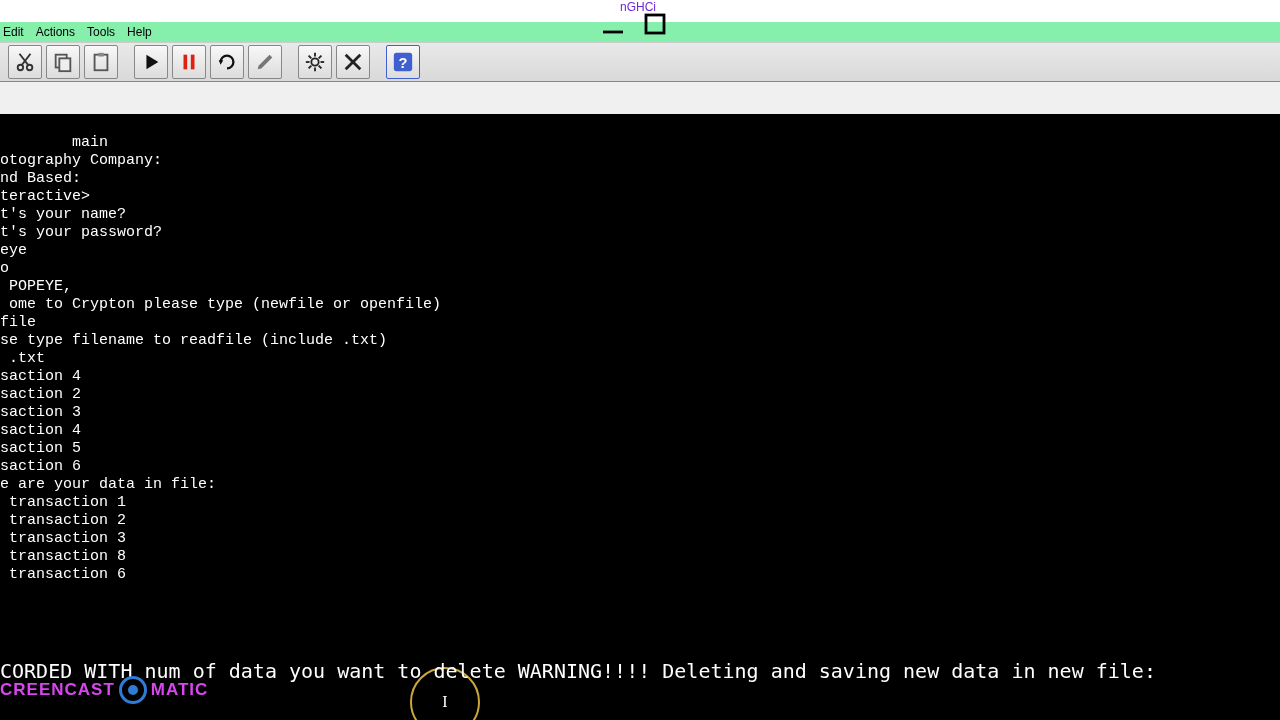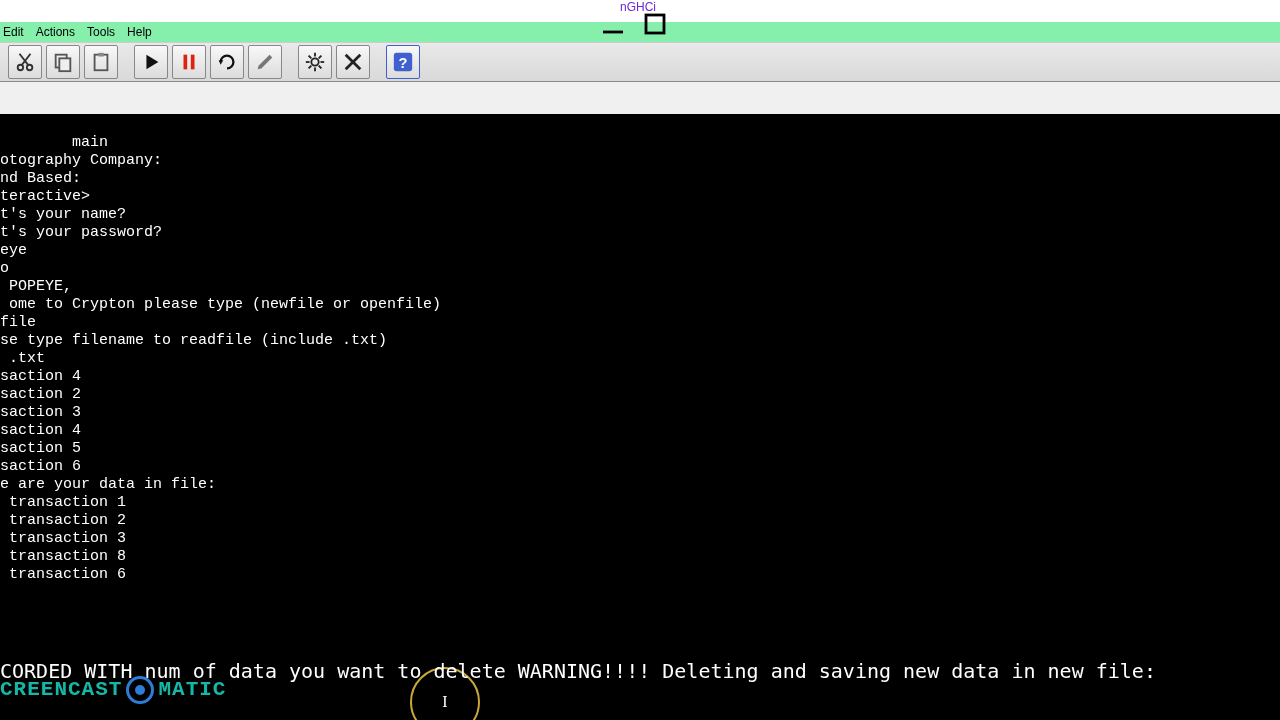--- a/index.html
+++ b/index.html
@@ -96,24 +96,24 @@
   font-size: 20px;
 }
 .watermark2 {
   position: absolute;
   left: 0; bottom: 18px;
   display: flex;
   align-items: center;
   height: 24px;
 }
 .wm-text {
-  color: #14b8a6;
-  font-family: Liberation Mono, monospace;
+  color: #d946ef;
+  font-family: Liberation Sans, sans-serif;
   font-weight: bold;
-  font-size: 21px;
+  font-size: 17px;
   letter-spacing: 1px;
 }
 .wm-dot {
   width: 28px; height: 28px;
   border: 3px solid #2e7cd6;
   border-radius: 50%;
   background: transparent;
   margin: 0 4px;
   position: relative;
 }

